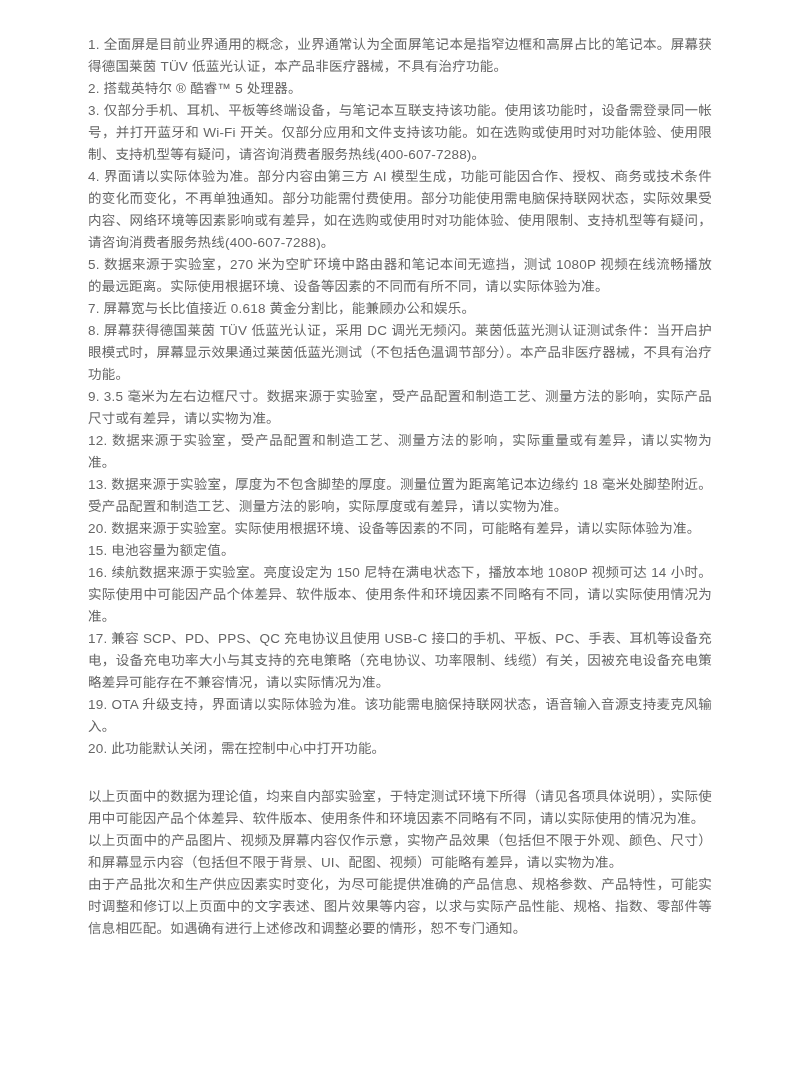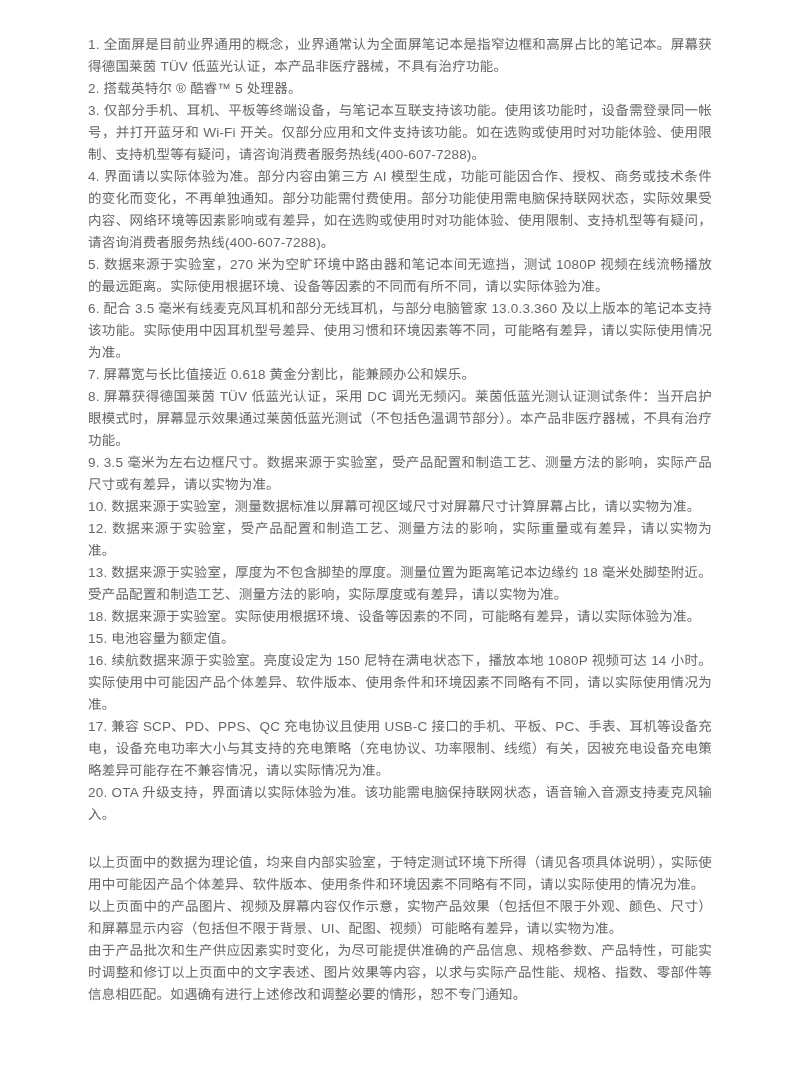--- a/index.html
+++ b/index.html
@@ -34,31 +34,30 @@
 </head>
 <body>
 
 <div class="doc">
   <div class="notes">
     <p>1. 全面屏是目前业界通用的概念，业界通常认为全面屏笔记本是指窄边框和高屏占比的笔记本。屏幕获得德国莱茵 TÜV 低蓝光认证，本产品非医疗器械，不具有治疗功能。</p>
     <p>2. 搭载英特尔 ® 酷睿™ 5 处理器。</p>
     <p>3. 仅部分手机、耳机、平板等终端设备，与笔记本互联支持该功能。使用该功能时，设备需登录同一帐号，并打开蓝牙和 Wi-Fi 开关。仅部分应用和文件支持该功能。如在选购或使用时对功能体验、使用限制、支持机型等有疑问，请咨询消费者服务热线(400-607-7288)。</p>
     <p>4. 界面请以实际体验为准。部分内容由第三方 AI 模型生成，功能可能因合作、授权、商务或技术条件的变化而变化，不再单独通知。部分功能需付费使用。部分功能使用需电脑保持联网状态，实际效果受内容、网络环境等因素影响或有差异，如在选购或使用时对功能体验、使用限制、支持机型等有疑问，请咨询消费者服务热线(400-607-7288)。</p>
     <p>5. 数据来源于实验室，270 米为空旷环境中路由器和笔记本间无遮挡，测试 1080P 视频在线流畅播放的最远距离。实际使用根据环境、设备等因素的不同而有所不同，请以实际体验为准。</p>
-    <p>6. 配合 3.5 毫米有线麦克风耳机和部分无线耳机，与部分电脑管家 13.0.3.360 及以上版本的笔记本支持该功能。实际使用中因耳机型号差异、使用习惯和环境因素等不同，可能略有差异，请以实际使用情况为准。</p>
     <p>7. 屏幕宽与长比值接近 0.618 黄金分割比，能兼顾办公和娱乐。</p>
     <p>8. 屏幕获得德国莱茵 TÜV 低蓝光认证，采用 DC 调光无频闪。莱茵低蓝光测认证测试条件：当开启护眼模式时，屏幕显示效果通过莱茵低蓝光测试（不包括色温调节部分）。本产品非医疗器械，不具有治疗功能。</p>
     <p>9. 3.5 毫米为左右边框尺寸。数据来源于实验室，受产品配置和制造工艺、测量方法的影响，实际产品尺寸或有差异，请以实物为准。</p>
-    <p>10. 数据来源于实验室，测量数据标准以屏幕可视区域尺寸对屏幕尺寸计算屏幕占比，请以实物为准。</p>
     <p>12. 数据来源于实验室，受产品配置和制造工艺、测量方法的影响，实际重量或有差异，请以实物为准。</p>
     <p>13. 数据来源于实验室，厚度为不包含脚垫的厚度。测量位置为距离笔记本边缘约 18 毫米处脚垫附近。受产品配置和制造工艺、测量方法的影响，实际厚度或有差异，请以实物为准。</p>
-    <p>18. 数据来源于实验室。实际使用根据环境、设备等因素的不同，可能略有差异，请以实际体验为准。</p>
+    <p>20. 数据来源于实验室。实际使用根据环境、设备等因素的不同，可能略有差异，请以实际体验为准。</p>
     <p>15. 电池容量为额定值。</p>
     <p>16. 续航数据来源于实验室。亮度设定为 150 尼特在满电状态下，播放本地 1080P 视频可达 14 小时。实际使用中可能因产品个体差异、软件版本、使用条件和环境因素不同略有不同，请以实际使用情况为准。</p>
     <p>17. 兼容 SCP、PD、PPS、QC 充电协议且使用 USB-C 接口的手机、平板、PC、手表、耳机等设备充电，设备充电功率大小与其支持的充电策略（充电协议、功率限制、线缆）有关，因被充电设备充电策略差异可能存在不兼容情况，请以实际情况为准。</p>
-    <p>20. OTA 升级支持，界面请以实际体验为准。该功能需电脑保持联网状态，语音输入音源支持麦克风输入。</p>
+    <p>19. OTA 升级支持，界面请以实际体验为准。该功能需电脑保持联网状态，语音输入音源支持麦克风输入。</p>
+    <p>20. 此功能默认关闭，需在控制中心中打开功能。</p>
   </div>
   <div class="closing">
     <p>以上页面中的数据为理论值，均来自内部实验室，于特定测试环境下所得（请见各项具体说明），实际使用中可能因产品个体差异、软件版本、使用条件和环境因素不同略有不同，请以实际使用的情况为准。</p>
     <p>以上页面中的产品图片、视频及屏幕内容仅作示意，实物产品效果（包括但不限于外观、颜色、尺寸）和屏幕显示内容（包括但不限于背景、UI、配图、视频）可能略有差异，请以实物为准。</p>
     <p>由于产品批次和生产供应因素实时变化，为尽可能提供准确的产品信息、规格参数、产品特性，可能实时调整和修订以上页面中的文字表述、图片效果等内容，以求与实际产品性能、规格、指数、零部件等信息相匹配。如遇确有进行上述修改和调整必要的情形，恕不专门通知。</p>
   </div>
 </div>
 
 </body></html>

